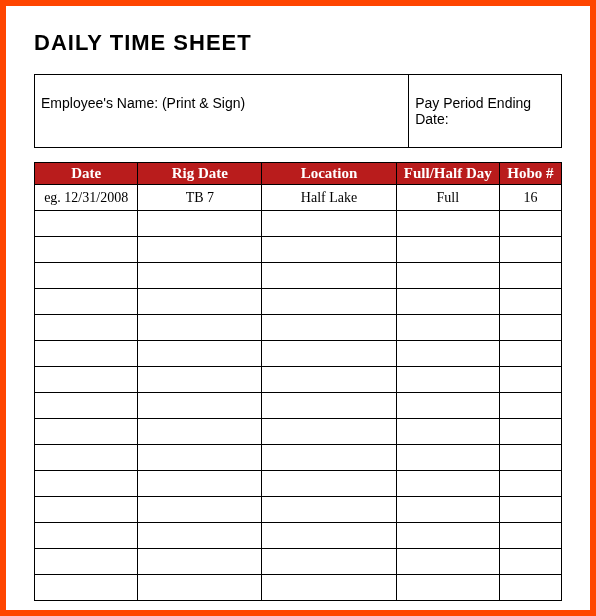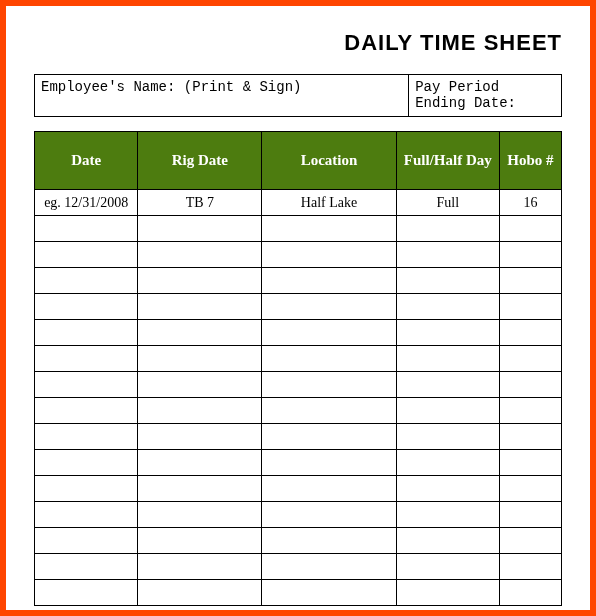--- a/index.html
+++ b/index.html
@@ -12,56 +12,56 @@
     font-family: "Times New Roman", Times, serif;
   }
   .outer-frame {
     width: 596px;
     height: 616px;
     border: 6px solid #ff4500;
     background: #fff;
     padding: 22px 28px 10px 28px;
   }
   .title {
-    text-align: right;
+    text-align: left;
     font-family: Arial, Helvetica, sans-serif;
     font-weight: bold;
     font-size: 22px;
     letter-spacing: 1px;
     margin: 2px 0 18px 0;
   }
   .info-table {
     width: 100%;
     border-collapse: collapse;
     margin-bottom: 14px;
   }
   .info-table td {
     border: 1px solid #000;
     height: 42px;
     vertical-align: top;
-    padding: 4px 6px;
-    font-family: Liberation Mono, monospace;
+    padding: 20px 6px;
+    font-family: Liberation Sans, sans-serif;
     font-size: 14px;
   }
   .info-table .emp-cell { width: 71%; }
   .info-table .pay-cell { width: 29%; }
   .data-table {
     width: 100%;
     border-collapse: collapse;
     table-layout: fixed;
   }
   .data-table th {
-    background: #4d7c0f;
+    background: #b91c1c;
     color: #fff;
     font-family: "Times New Roman", Times, serif;
     font-weight: bold;
     font-size: 15px;
     border: 1px solid #000;
     height: 20px;
-    padding: 20px 4px;
+    padding: 2px 4px;
     text-align: center;
   }
   .data-table td {
     border: 1px solid #000;
     height: 26px;
     font-family: "Times New Roman", Times, serif;
     font-size: 14px;
     padding: 2px 4px;
     text-align: center;
     vertical-align: middle;

